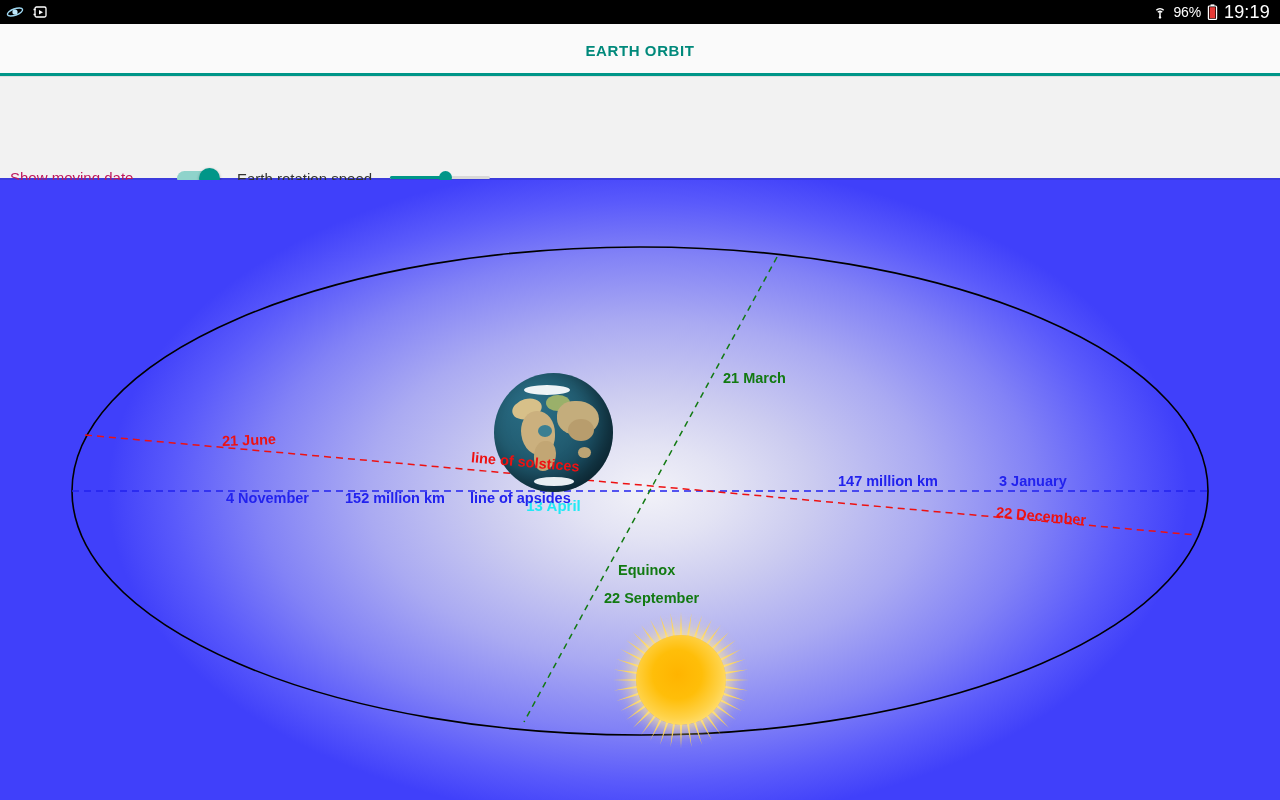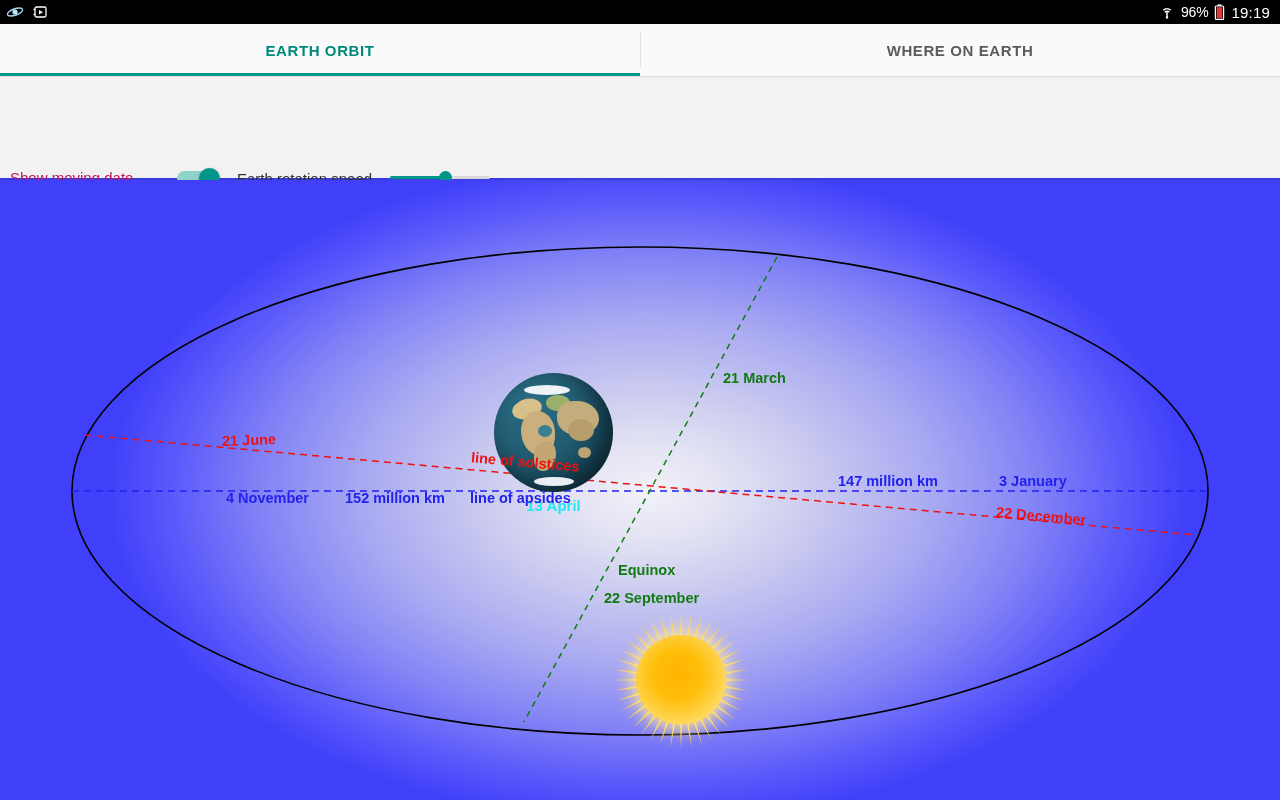--- a/index.html
+++ b/index.html
@@ -17,21 +17,21 @@
     display: flex; align-items: center;
     font-size: 14px;
   }
   #status-left { display: flex; align-items: center; gap: 8px; padding-left: 6px; }
   #status-right {
     margin-left: auto; display: flex; align-items: center;
     gap: 6px; padding-right: 10px;
   }
   .sb-icon { display: inline-flex; align-items: center; justify-content: center; }
   #battery-pct { font-size: 14px; letter-spacing: -0.2px; }
-  #clock { font-size: 15px; letter-spacing: 0.2px; }
+  #clock { font-size: 18px; letter-spacing: 0.2px; }
 
   
   #tab-bar {
     position: absolute; top: 24px; left: 0;
     width: 1280px; height: 53px;
     background: #fafafa;
     display: flex;
     border-bottom: 1px solid #e0e0e0;
   }
   .tab {
@@ -203,23 +203,20 @@
         <rect x="2.7" y="3.2" width="5.6" height="11" fill="#e53935"></rect>
       </svg>
     </span>
     <span id="clock">19:19</span>
   </div>
 </div>
 
 <div id="tab-bar">
   <div class="tab active">
     <span>EARTH ORBIT</span>
-  </div>
-  <div class="tab">
-    <span>WHERE ON EARTH</span>
   </div>
 </div>
 
 <div id="controls">
   <div id="show-moving-date-label">Show moving date</div>
 
   <div id="show-moving-date-toggle">
     <div class="track"></div>
     <div class="knob"></div>
   </div>

